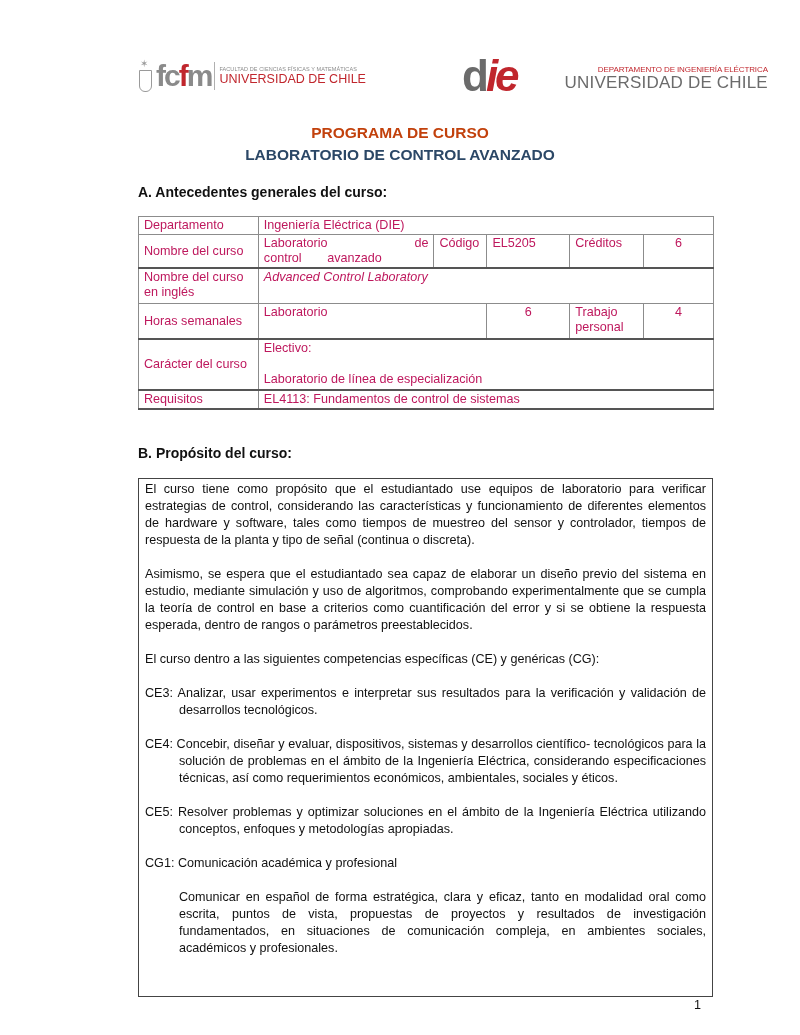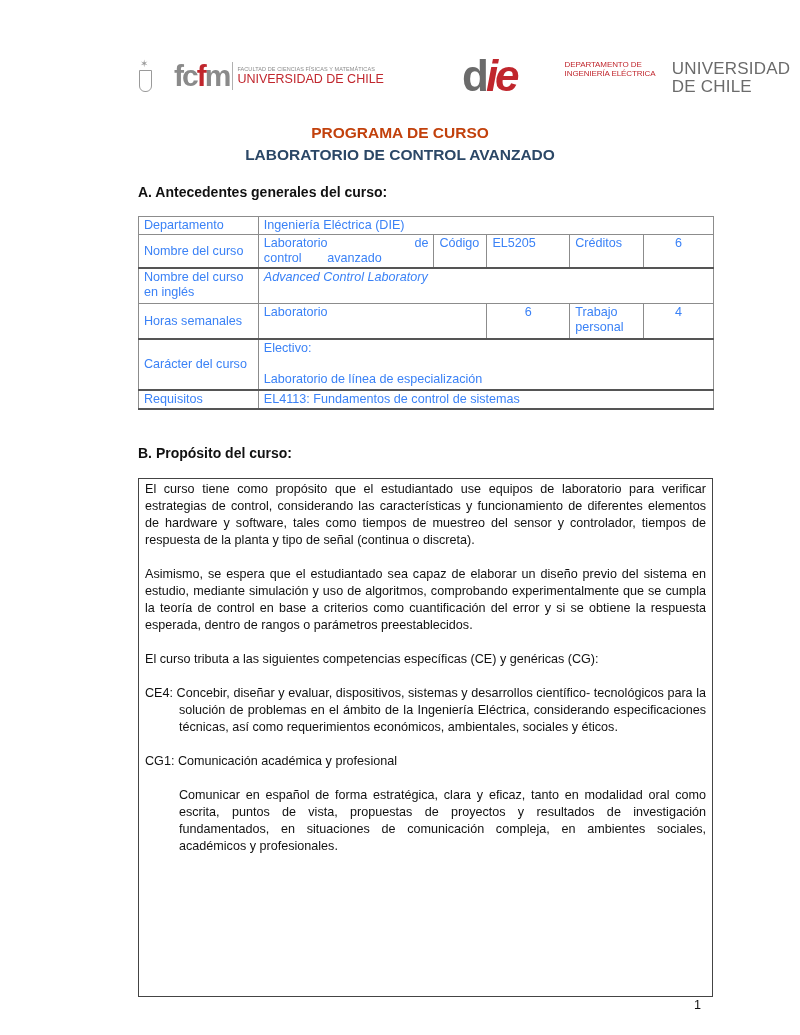--- a/index.html
+++ b/index.html
@@ -5,44 +5,44 @@
     html, body { margin: 0; padding: 0; background: #ffffff; }
     body {
       width: 800px; height: 1035px; position: relative; overflow: hidden;
       font-family: "Liberation Sans", sans-serif; color: #111;
     }
     
     .logo-left { position: absolute; left: 138px; top: 56px; height: 40px; display: flex; align-items: center; }
     .crest { width: 14px; height: 34px; margin-right: 4px; position: relative; }
     .crest .star { position:absolute; left:2px; top:0; font-size:10px; color:#9a9a9a; line-height:10px; }
     .crest .shield { position:absolute; left:1px; top:11px; width:11px; height:20px; border:1px solid #9a9a9a; border-radius:0 0 6px 6px; }
-    .fcfm { font-family: "Liberation Sans", sans-serif; font-weight: bold; font-size: 30px; color: #8a8a8a; letter-spacing: -2px; line-height: 30px; margin-left: 18px; }
+    .fcfm { font-family: "Liberation Sans", sans-serif; font-weight: bold; font-size: 30px; color: #8a8a8a; letter-spacing: -2px; line-height: 30px; }
     .fcfm .red { color: #c0262d; }
     .fcfm-divider { width: 1px; height: 28px; background: #b0b0b0; margin: 0 4px 0 3px; }
     .fcfm-text { display: flex; flex-direction: column; }
     .fcfm-small { font-size: 5.5px; color: #8a8a8a; letter-spacing: 0.1px; line-height: 7px; }
     .fcfm-big { font-size: 12.5px; color: #c0262d; line-height: 13px; letter-spacing: 0; }
 
     .logo-right { position: absolute; left: 462px; top: 54px; height: 44px; display: flex; align-items: center; gap: 32px; }
     .die { font-family: "Liberation Sans", sans-serif; font-weight: bold; font-size: 44px; color: #6b6b6b; letter-spacing: -3px; line-height: 40px; }
     .die .red { color: #c0262d; font-style: italic; }
-    .die-text { display: flex; margin-left: 16px; margin-top: 4px; }
+    .die-text { display: flex; flex-direction: column; margin-left: 16px; margin-top: 4px; text-align: right; }
     .die-small { font-size: 8px; color: #c0262d; line-height: 9px; letter-spacing: -0.1px; }
     .die-big { font-size: 17px; color: #6b6b6b; line-height: 18px; letter-spacing: 0.2px; }
 
     
     .title1 { position: absolute; left: 0; width: 800px; top: 124px; text-align: center; font-size: 15.5px; font-weight: bold; color: #c2410c; }
     .title2 { position: absolute; left: 0; width: 800px; top: 146px; text-align: center; font-size: 15.5px; font-weight: bold; color: #2b4766; }
     .section-a { position: absolute; left: 138px; top: 184px; font-size: 14px; font-weight: bold; }
     .section-b { position: absolute; left: 138px; top: 445px; font-size: 14px; font-weight: bold; }
 
     
     table.info {
       position: absolute; left: 138px; top: 216px; width: 576px;
-      border-collapse: collapse; font-size: 12.6px; color: #3b82f6;
+      border-collapse: collapse; font-size: 12.6px; color: #be185d;
     }
     table.info td {
       border: 1px solid #8c8c8c; padding: 1px 5px 1px 5px; vertical-align: middle; line-height: 15px;
     }
     table.info td.top { vertical-align: top; }
     table.info td.lbl { width: 109px; }
     table.info tr.thick td { border-top: 2px solid #555; }
     table.info tr.last td { border-bottom: 2px solid #555; }
     .center { text-align: center; }
     .justify { text-align: justify; text-align-last: left; }
@@ -134,21 +134,23 @@
     <td colspan="5" class="top">EL4113: Fundamentos de control de sistemas</td>
   </tr>
 </tbody>
   </table>
 
 <div class="section-b">B. Propósito del curso:</div>
 
 <div class="purpose">
   <p>El curso tiene como propósito que el estudiantado use equipos de laboratorio para verificar estrategias de control, considerando las características y funcionamiento de diferentes elementos de hardware y software, tales como tiempos de muestreo del sensor y controlador, tiempos de respuesta de la planta y tipo de señal (continua o discreta).</p>
   <p>Asimismo, se espera que el estudiantado sea capaz de elaborar un diseño previo del sistema en estudio, mediante simulación y uso de algoritmos, comprobando experimentalmente que se cumpla la teoría de control en base a criterios como cuantificación del error y si se obtiene la respuesta esperada, dentro de rangos o parámetros preestablecidos.</p>
-  <p>El curso tributa a las siguientes competencias específicas (CE) y genéricas (CG):</p>
+  <p>El curso dentro a las siguientes competencias específicas (CE) y genéricas (CG):</p>
 
+  <div class="comp"><span>CE3:</span> <span>Analizar, usar experimentos e interpretar sus resultados para la verificación y validación de desarrollos tecnológicos.</span></div>
   <div class="comp"><span>CE4:</span> <span>Concebir, diseñar y evaluar, dispositivos, sistemas y desarrollos científico- tecnológicos para la solución de problemas en el ámbito de la Ingeniería Eléctrica, considerando especificaciones técnicas, así como requerimientos económicos, ambientales, sociales y éticos.</span></div>
+  <div class="comp"><span>CE5:</span> <span>Resolver problemas y optimizar soluciones en el ámbito de la Ingeniería Eléctrica utilizando conceptos, enfoques y metodologías apropiadas.</span></div>
   <div class="comp"><span>CG1:</span> <span>Comunicación académica y profesional</span></div>
 
   <p class="cg-desc">Comunicar en español de forma estratégica, clara y eficaz, tanto en modalidad oral como escrita, puntos de vista, propuestas de proyectos y resultados de investigación fundamentados, en situaciones de comunicación compleja, en ambientes sociales, académicos y profesionales.</p>
 </div>
 
 <div class="page-num">1</div>
 
 </body></html>

